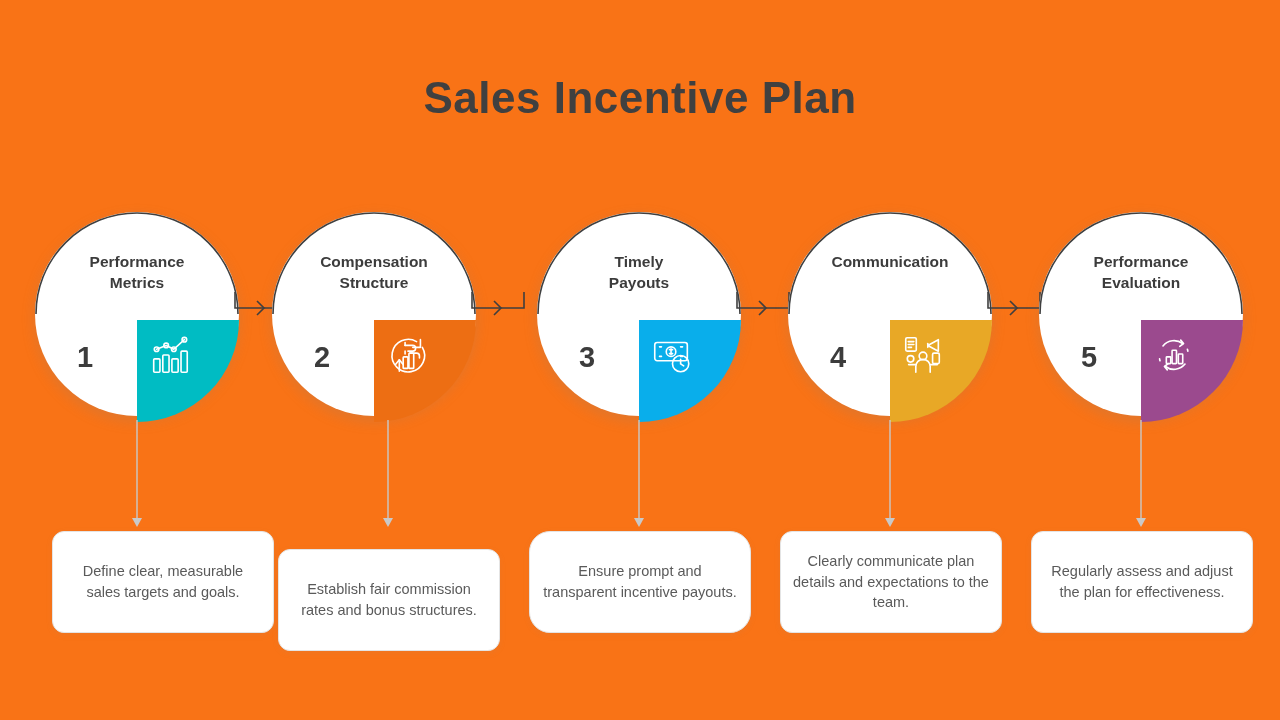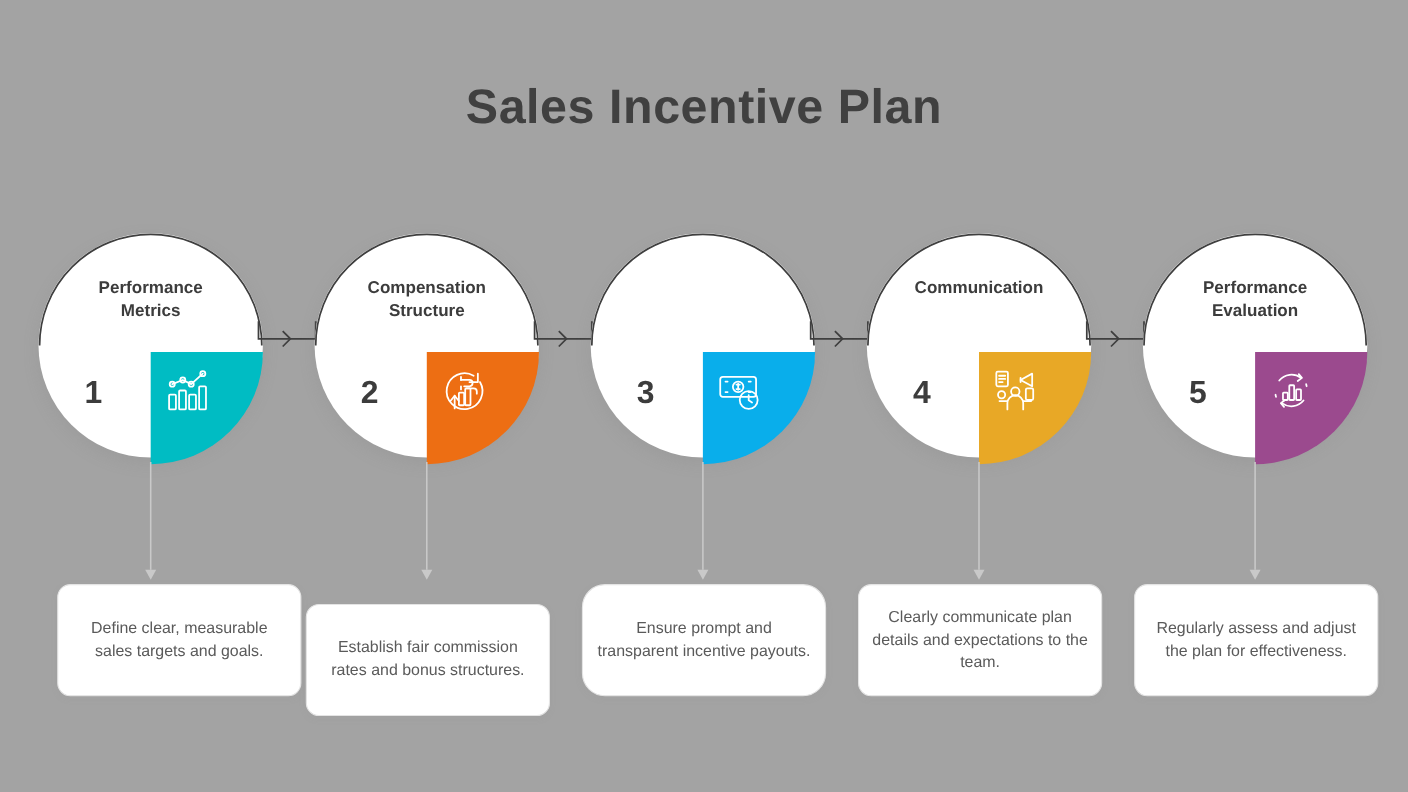--- a/index.html
+++ b/index.html
@@ -13,21 +13,21 @@
     font-family: "Liberation Sans", sans-serif;
     overflow: hidden;
     position: relative;
   }
 
   #slide {
     position: absolute;
     left: 0; top: 0;
     width: 1280px;
     height: 720px;
-    background: #a3a3a3;
+    background: #f97316;
   }
 
   
   #page-title {
     position: absolute;
     left: 0;
     top: 74px;
     width: 1280px;
     text-align: center;
     font-size: 44px;
@@ -197,21 +197,21 @@
         </g>
             </svg></div>
         </div>
         <svg class="step-connector" viewBox="0 0 66 40" style="left: 206px;">
           <g fill="none" stroke="#3f3f3f" stroke-width="1.6">
             <path d="M6 6 L6 22 L58 22 L58 6"></path>
             <polyline points="28,15 35,22 28,29"></polyline>
           </g>
         </svg>
       </div>
-      <div class="step" style="left: 274px;">
+      <div class="step" style="left: 260px;">
         <div class="step-circle"></div>
         <svg class="step-arc" viewBox="0 0 212 212">
           <path d="M5 106 A101 101 0 0 1 207 106" fill="none" stroke="#3f3f3f" stroke-width="1.6"></path>
         </svg>
         <div class="step-label">Compensation<br>Structure</div>
         <div class="step-number">2</div>
         <div class="step-quadrant" style="background: rgb(237, 110, 19);">
           <div class="step-icon"><svg viewBox="0 0 48 48" width="46" height="46">
         <g fill="none" stroke="#ffffff" stroke-width="1.7" stroke-linecap="round" stroke-linejoin="round">
           <path d="M40 16a17 17 0 1 1-6-6"></path>
@@ -231,20 +231,21 @@
             <path d="M6 6 L6 22 L58 22 L58 6"></path>
             <polyline points="28,15 35,22 28,29"></polyline>
           </g>
         </svg>
       </div>
       <div class="step" style="left: 525px;">
         <div class="step-circle"></div>
         <svg class="step-arc" viewBox="0 0 212 212">
           <path d="M5 106 A101 101 0 0 1 207 106" fill="none" stroke="#3f3f3f" stroke-width="1.6"></path>
         </svg>
+        <div class="step-label">Timely<br>Payouts</div>
         <div class="step-number">3</div>
         <div class="step-quadrant" style="background: rgb(9, 174, 235);">
           <div class="step-icon"><svg viewBox="0 0 48 48" width="46" height="46">
         <g fill="none" stroke="#ffffff" stroke-width="1.7" stroke-linecap="round" stroke-linejoin="round">
           <rect x="6" y="11" width="34" height="19" rx="2.5"></rect>
           <circle cx="23" cy="20.5" r="5"></circle>
           <path d="M23 17.6v5.8M21.4 18.4h3.2M21.4 22.6h3.2"></path>
           <path d="M11 15.5h2M33 15.5h2M11 25.5h2M33 25.5h2"></path>
           <circle cx="33" cy="33" r="8.5" fill="none"></circle>
           <path d="M33 28.5v4.8l3.2 2.1"></path>

